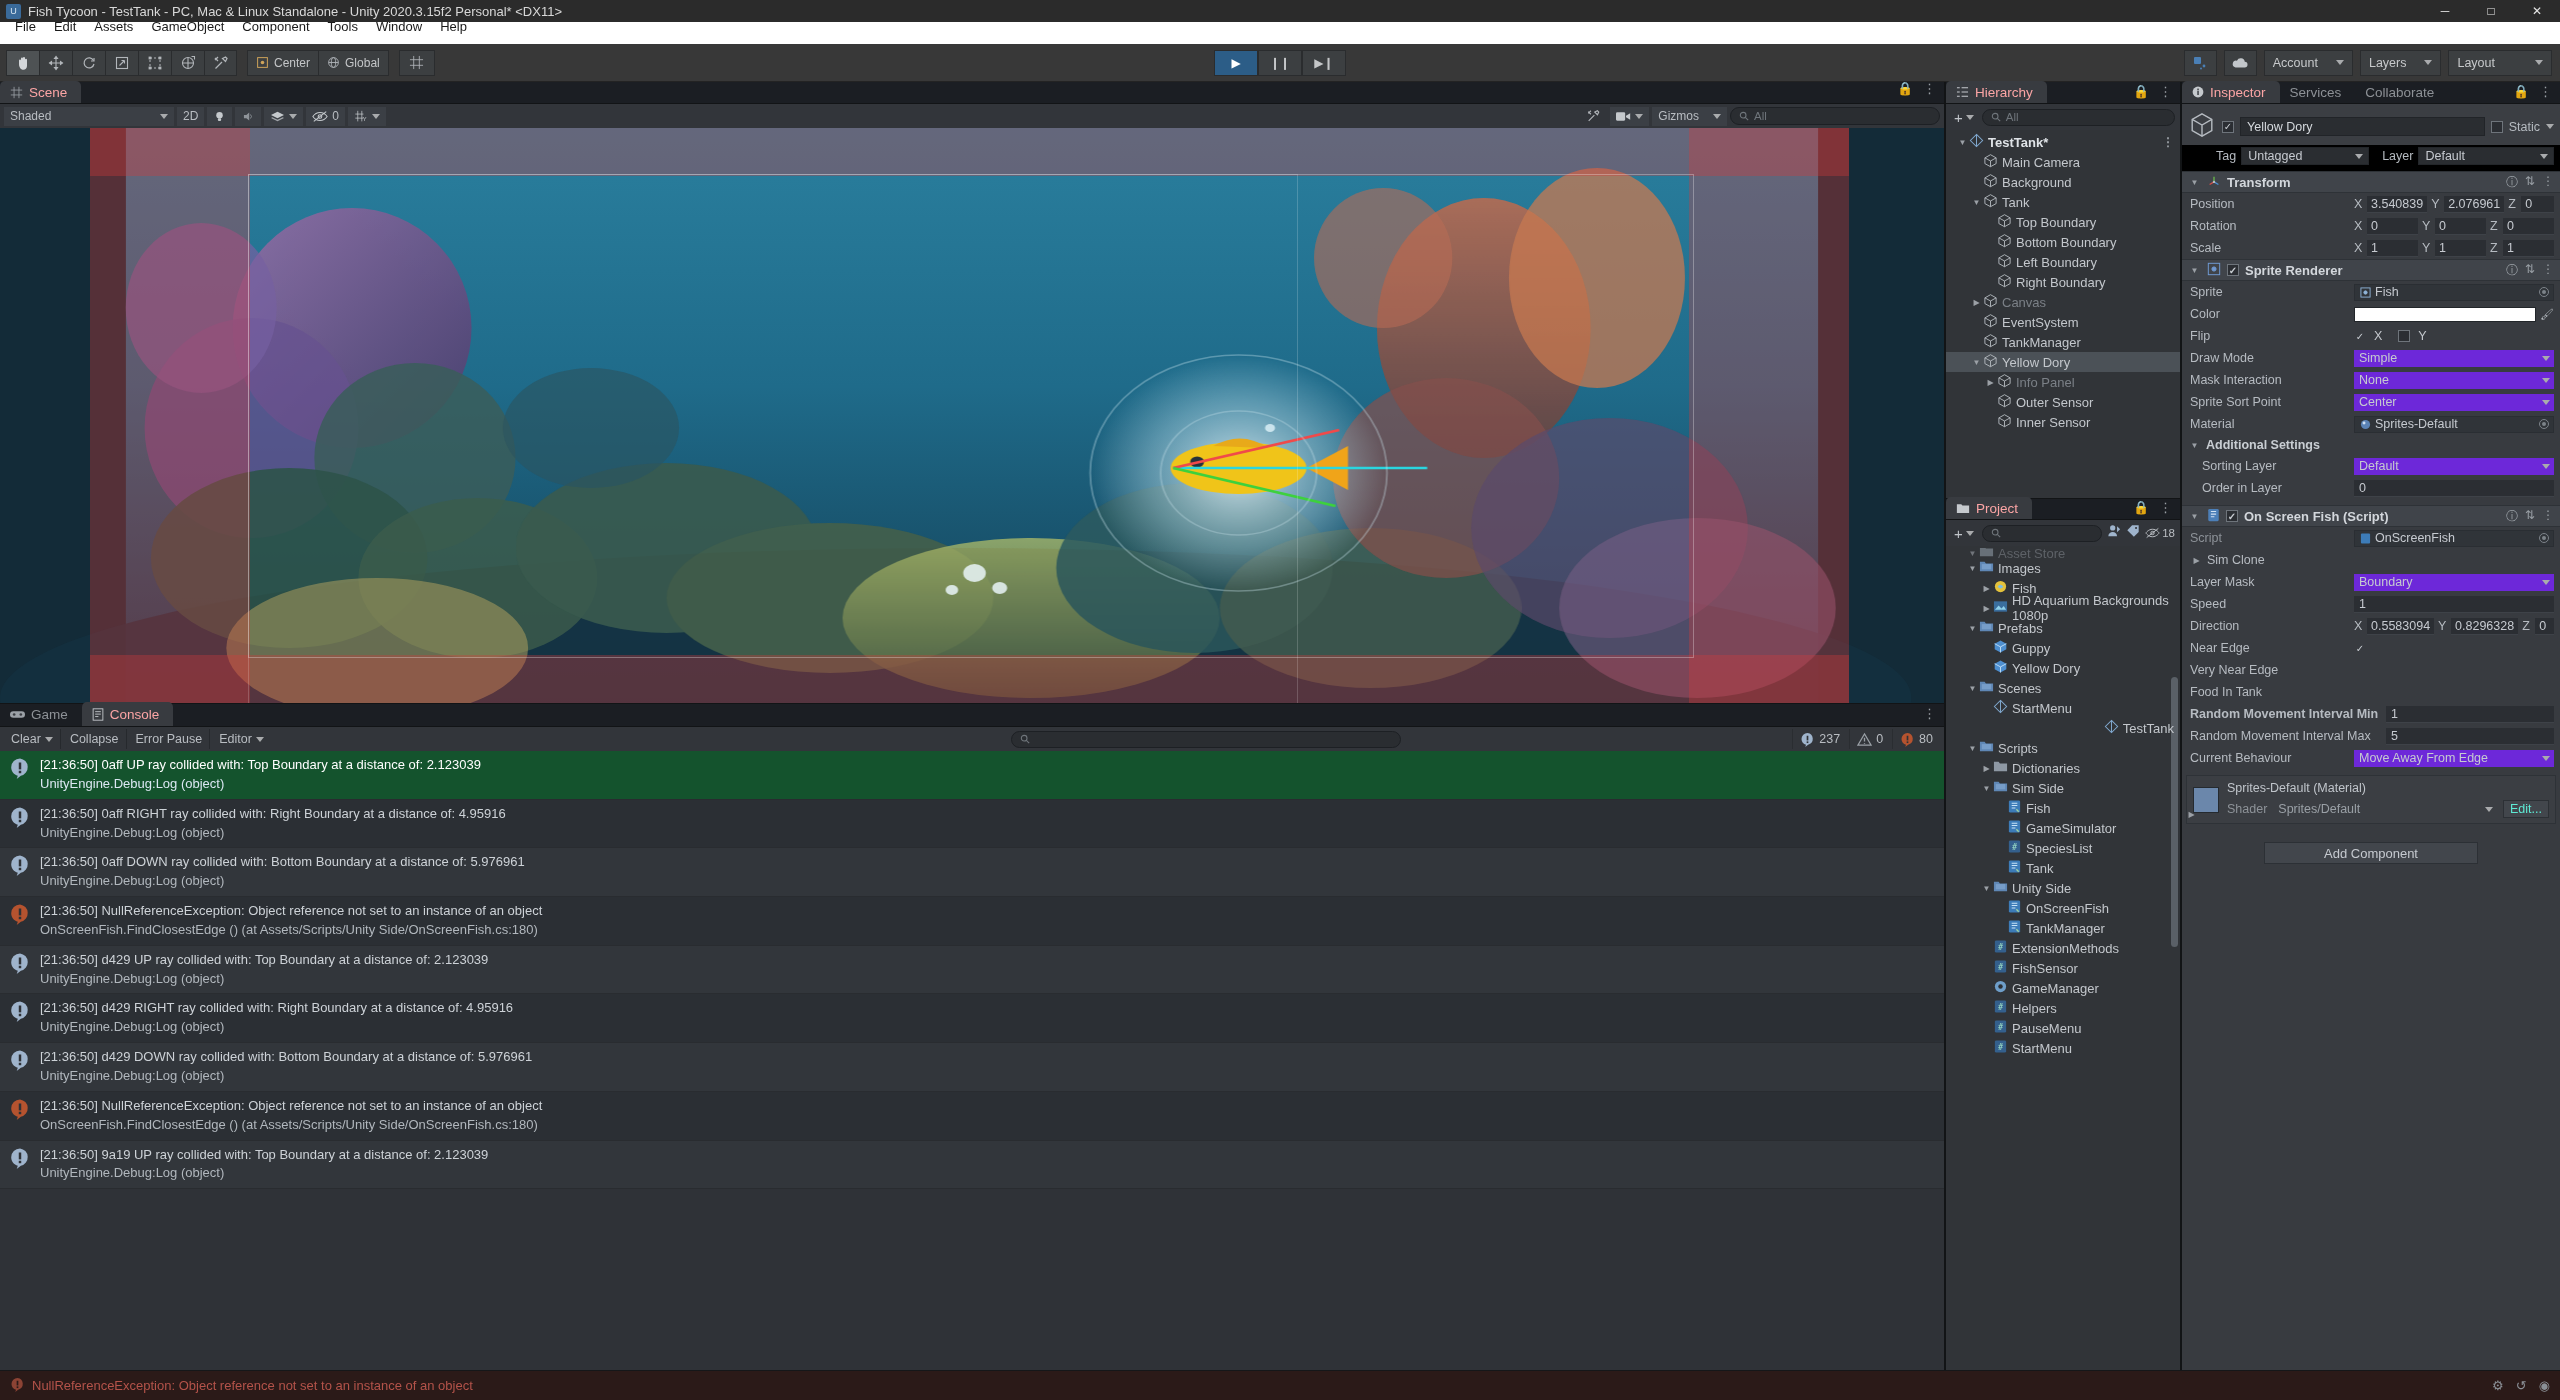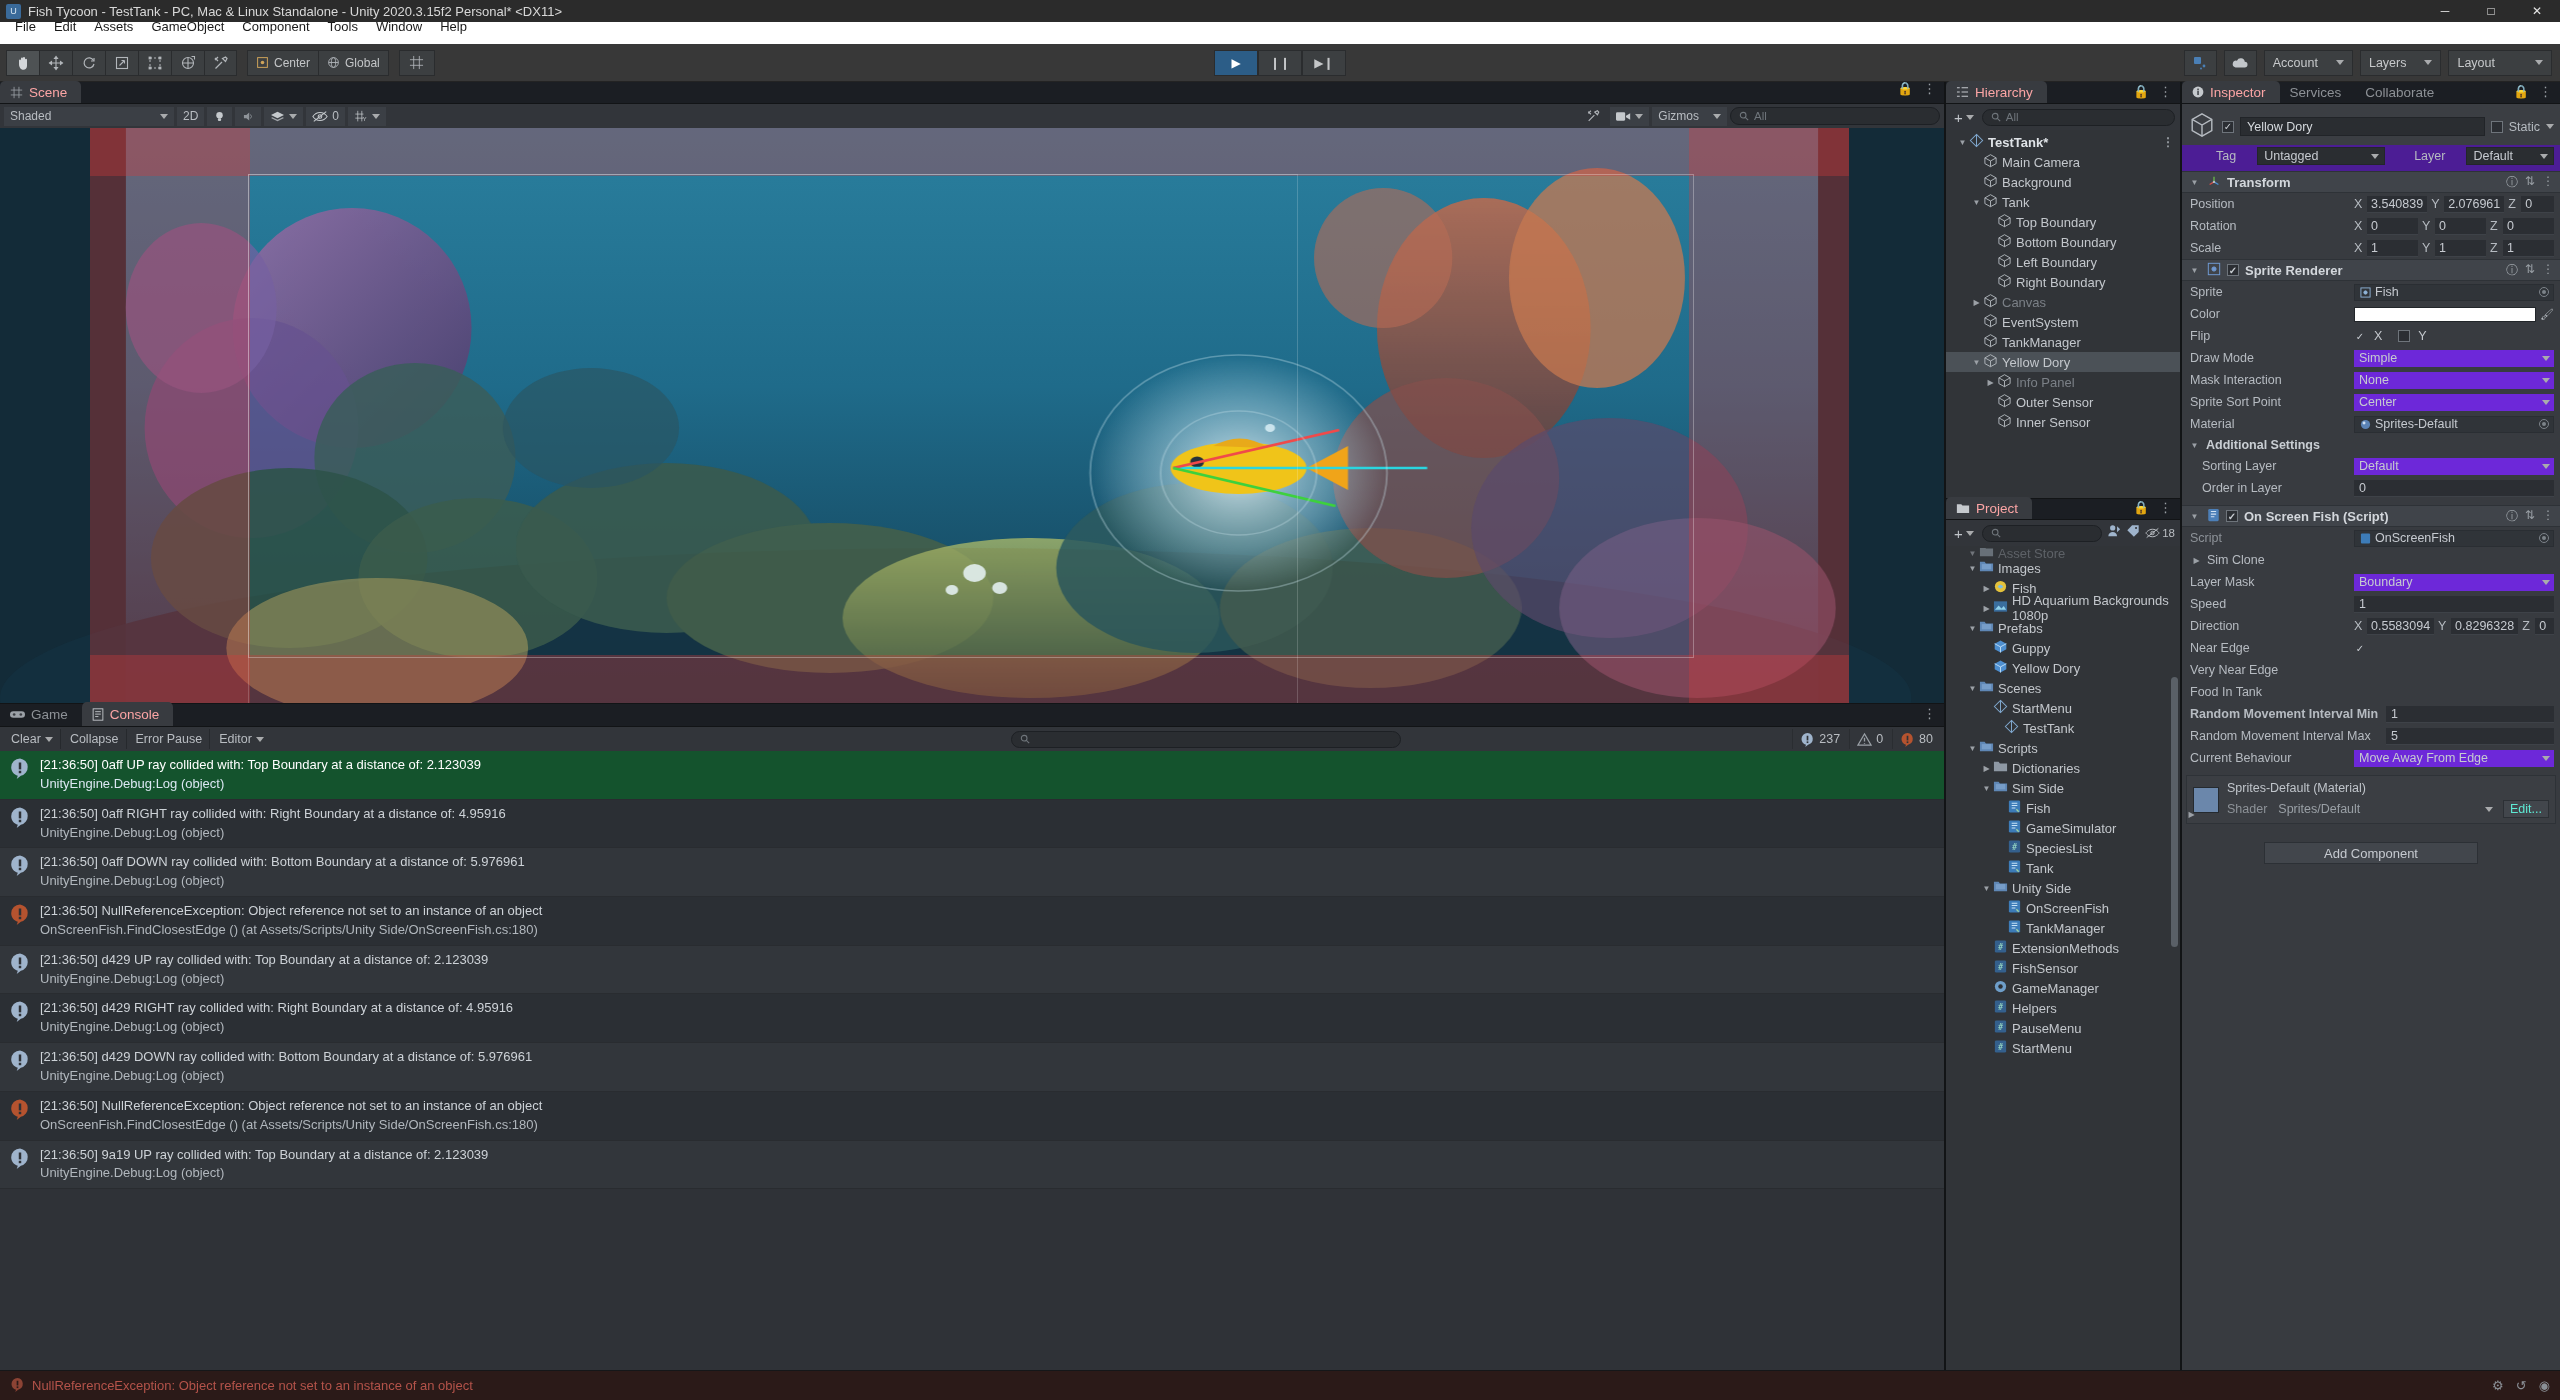--- a/index.html
+++ b/index.html
@@ -127,21 +127,21 @@
   .gicon{ width:15px;height:15px;flex:0 0 15px;margin-right:4px; }
   .trow .more{ position:absolute; right:6px; color:#9ba0a6; font-size:12px; }
   
   #inspDock{ flex:0 0 380px; display:flex; flex-direction:column; border-left:2px solid #121416;}
   #inspBody{ flex:1 1 auto; background:#383b40; overflow:hidden; font-size:12.5px; color:#c3c7cc;}
   .insp-head{ display:flex; align-items:center; gap:6px; padding:7px 6px 3px 6px; background:#3b3e43;}
   .namefield{
     flex:1 1 auto; height:19px;background:#2a2d31;border:1px solid #212428;
     display:flex;align-items:center;padding:0 6px;color:#d6dade;font-size:12.5px;
   }
-  .taglayer{ display:flex; align-items:center; gap:21px; padding:2px 6px 6px 6px; background:#4c1d95;}
+  .taglayer{ display:flex; align-items:center; gap:5px; padding:2px 6px 6px 6px; background:#000000;}
   .ifield{
     height:18px;background:#2a2d31;border:1px solid #23262a;display:flex;align-items:center;
     padding:0 6px;color:#c6cad0;font-size:12.5px;position:relative;
   }
   .ifield .cc{ position:absolute; right:5px; }
   .comp-head{
     height:22px;display:flex;align-items:center;gap:6px;padding:0 6px;background:#40444a;
     border-top:1px solid #2e3237;border-bottom:1px solid #2e3237;font-weight:bold;color:#d3d7dc;font-size:13px;
   }
   .comp-head .right{ margin-left:auto; display:flex; gap:7px; color:#9aa0a6; font-weight:normal;font-size:12px;}
@@ -934,21 +934,21 @@
           <span>Scenes</span>
         </div>
         <div class="trow" style="padding-left: 34px;">
           <span class="tw"></span>
           <span><svg class="gicon" viewBox="0 0 16 16" fill="none" stroke="#7fa6cc" stroke-width="1.1">
               <path d="M8 1.5 14.5 8 8 14.5 1.5 8z"></path>
               <path d="M8 1.5v13"></path>
             </svg></span>
           <span>StartMenu</span>
         </div>
-        <div class="trow" style="padding-left: 45px;">
+        <div class="trow" style="padding-left: 28px; justify-content: flex-end;">
           <span class="tw"></span>
           <span><svg class="gicon" viewBox="0 0 16 16" fill="none" stroke="#7fa6cc" stroke-width="1.1">
               <path d="M8 1.5 14.5 8 8 14.5 1.5 8z"></path>
               <path d="M8 1.5v13"></path>
             </svg></span>
           <span>TestTank</span>
         </div>
         <div class="trow" style="padding-left: 20px;">
           <span class="tw">▼</span>
           <span><svg class="gicon" viewBox="0 0 16 16" fill="#5f87b5">

